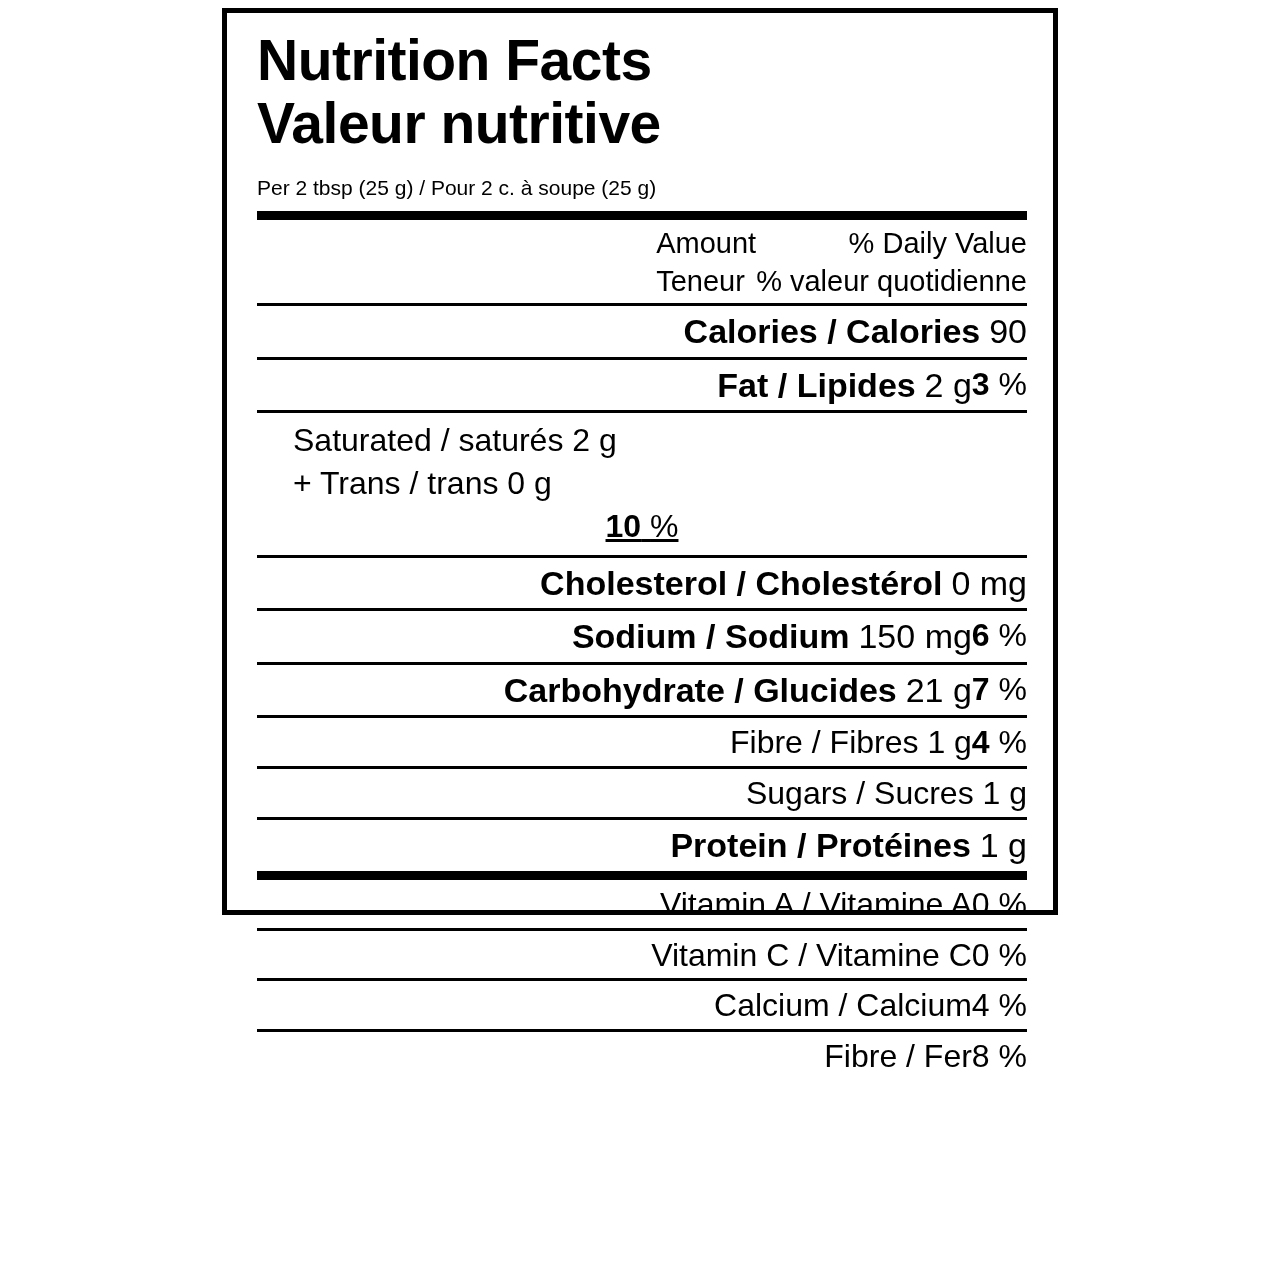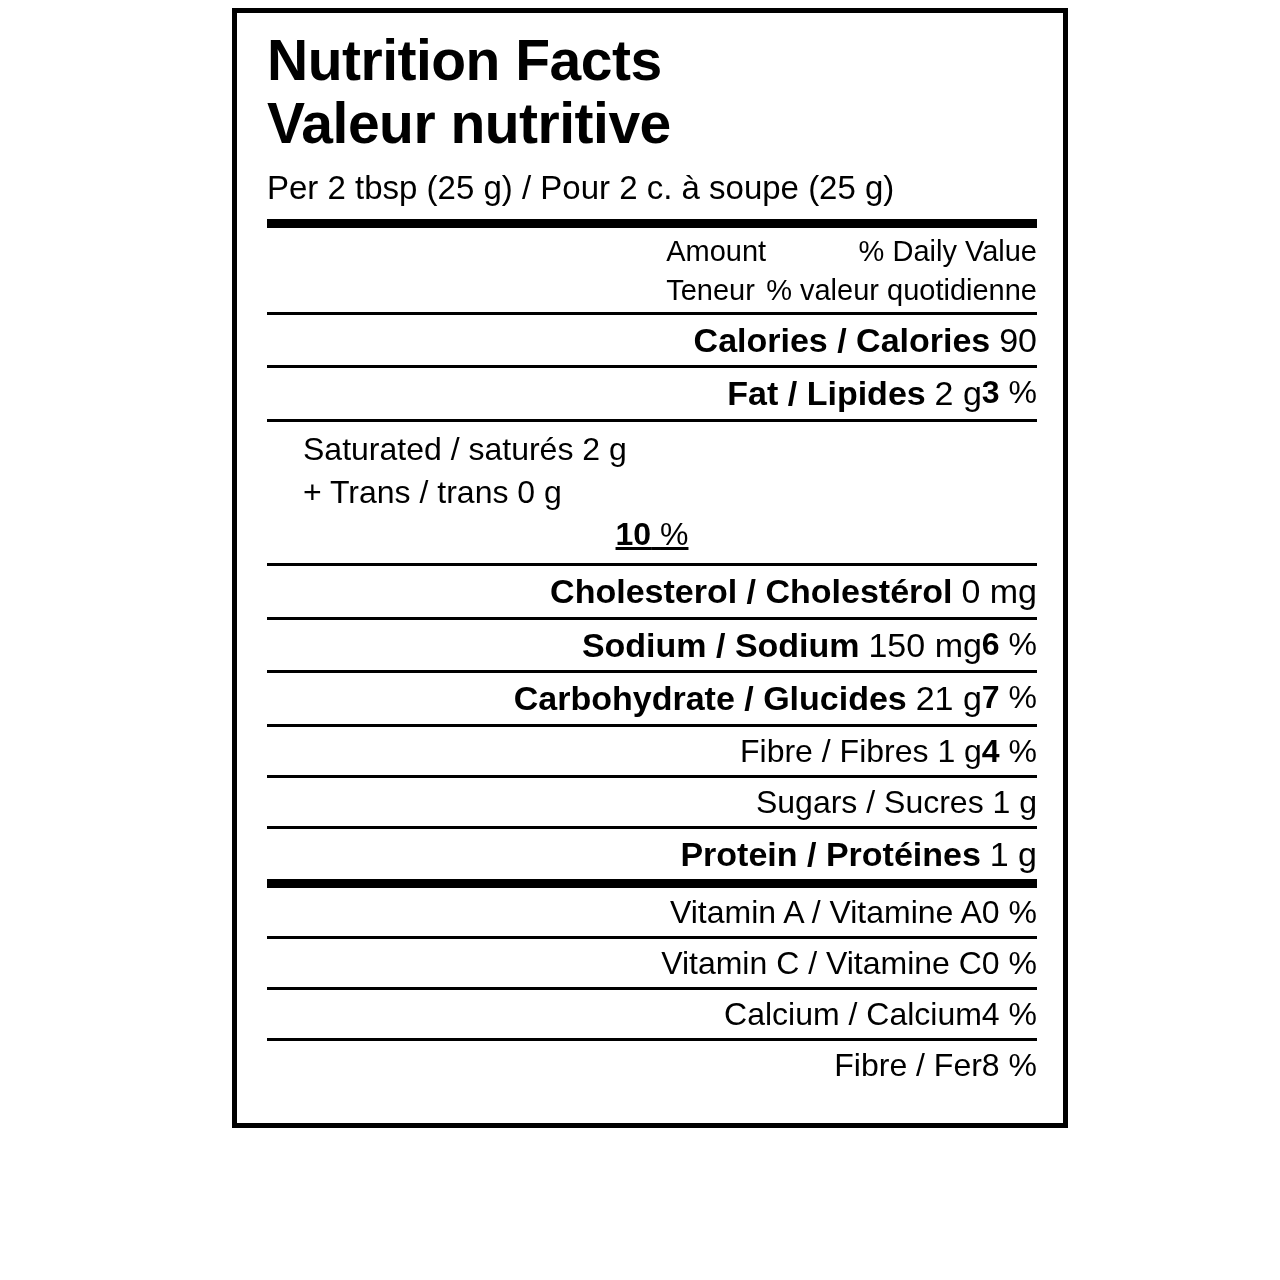--- a/index.html
+++ b/index.html
@@ -10,24 +10,24 @@
   body {
     width: 1280px;
     height: 1280px;
     font-family: "Liberation Sans", sans-serif;
     color: #000000;
     position: relative;
   }
 
   .panel {
     position: absolute;
-    left: 232px;
+    left: 222px;
     top: 8px;
     width: 836px;
-    height: 1120px;
+    height: 907px;
     border: 5px solid #000000;
     box-sizing: border-box;
     background: #ffffff;
   }
 
   .inner {
     position: absolute;
     left: 30px;
     top: 12px;
     right: 26px;
@@ -42,23 +42,23 @@
     padding-top: 6px;
   }
   .title-fr {
     font-size: 57px;
     font-weight: bold;
     letter-spacing: -0.5px;
     line-height: 1.15;
     margin: 0;
   }
   .serving {
-    font-size: 33px;
+    font-size: 21px;
     line-height: 1.3;
-    margin: 11px 0 0 0;
+    margin: 18px 0 0 0;
     white-space: nowrap;
   }
 
   .rule-thick {
     border-top: 9px solid #000000;
     margin-top: 9px;
   }
   .rule-thick2 {
     border-top: 9px solid #000000;
   }

